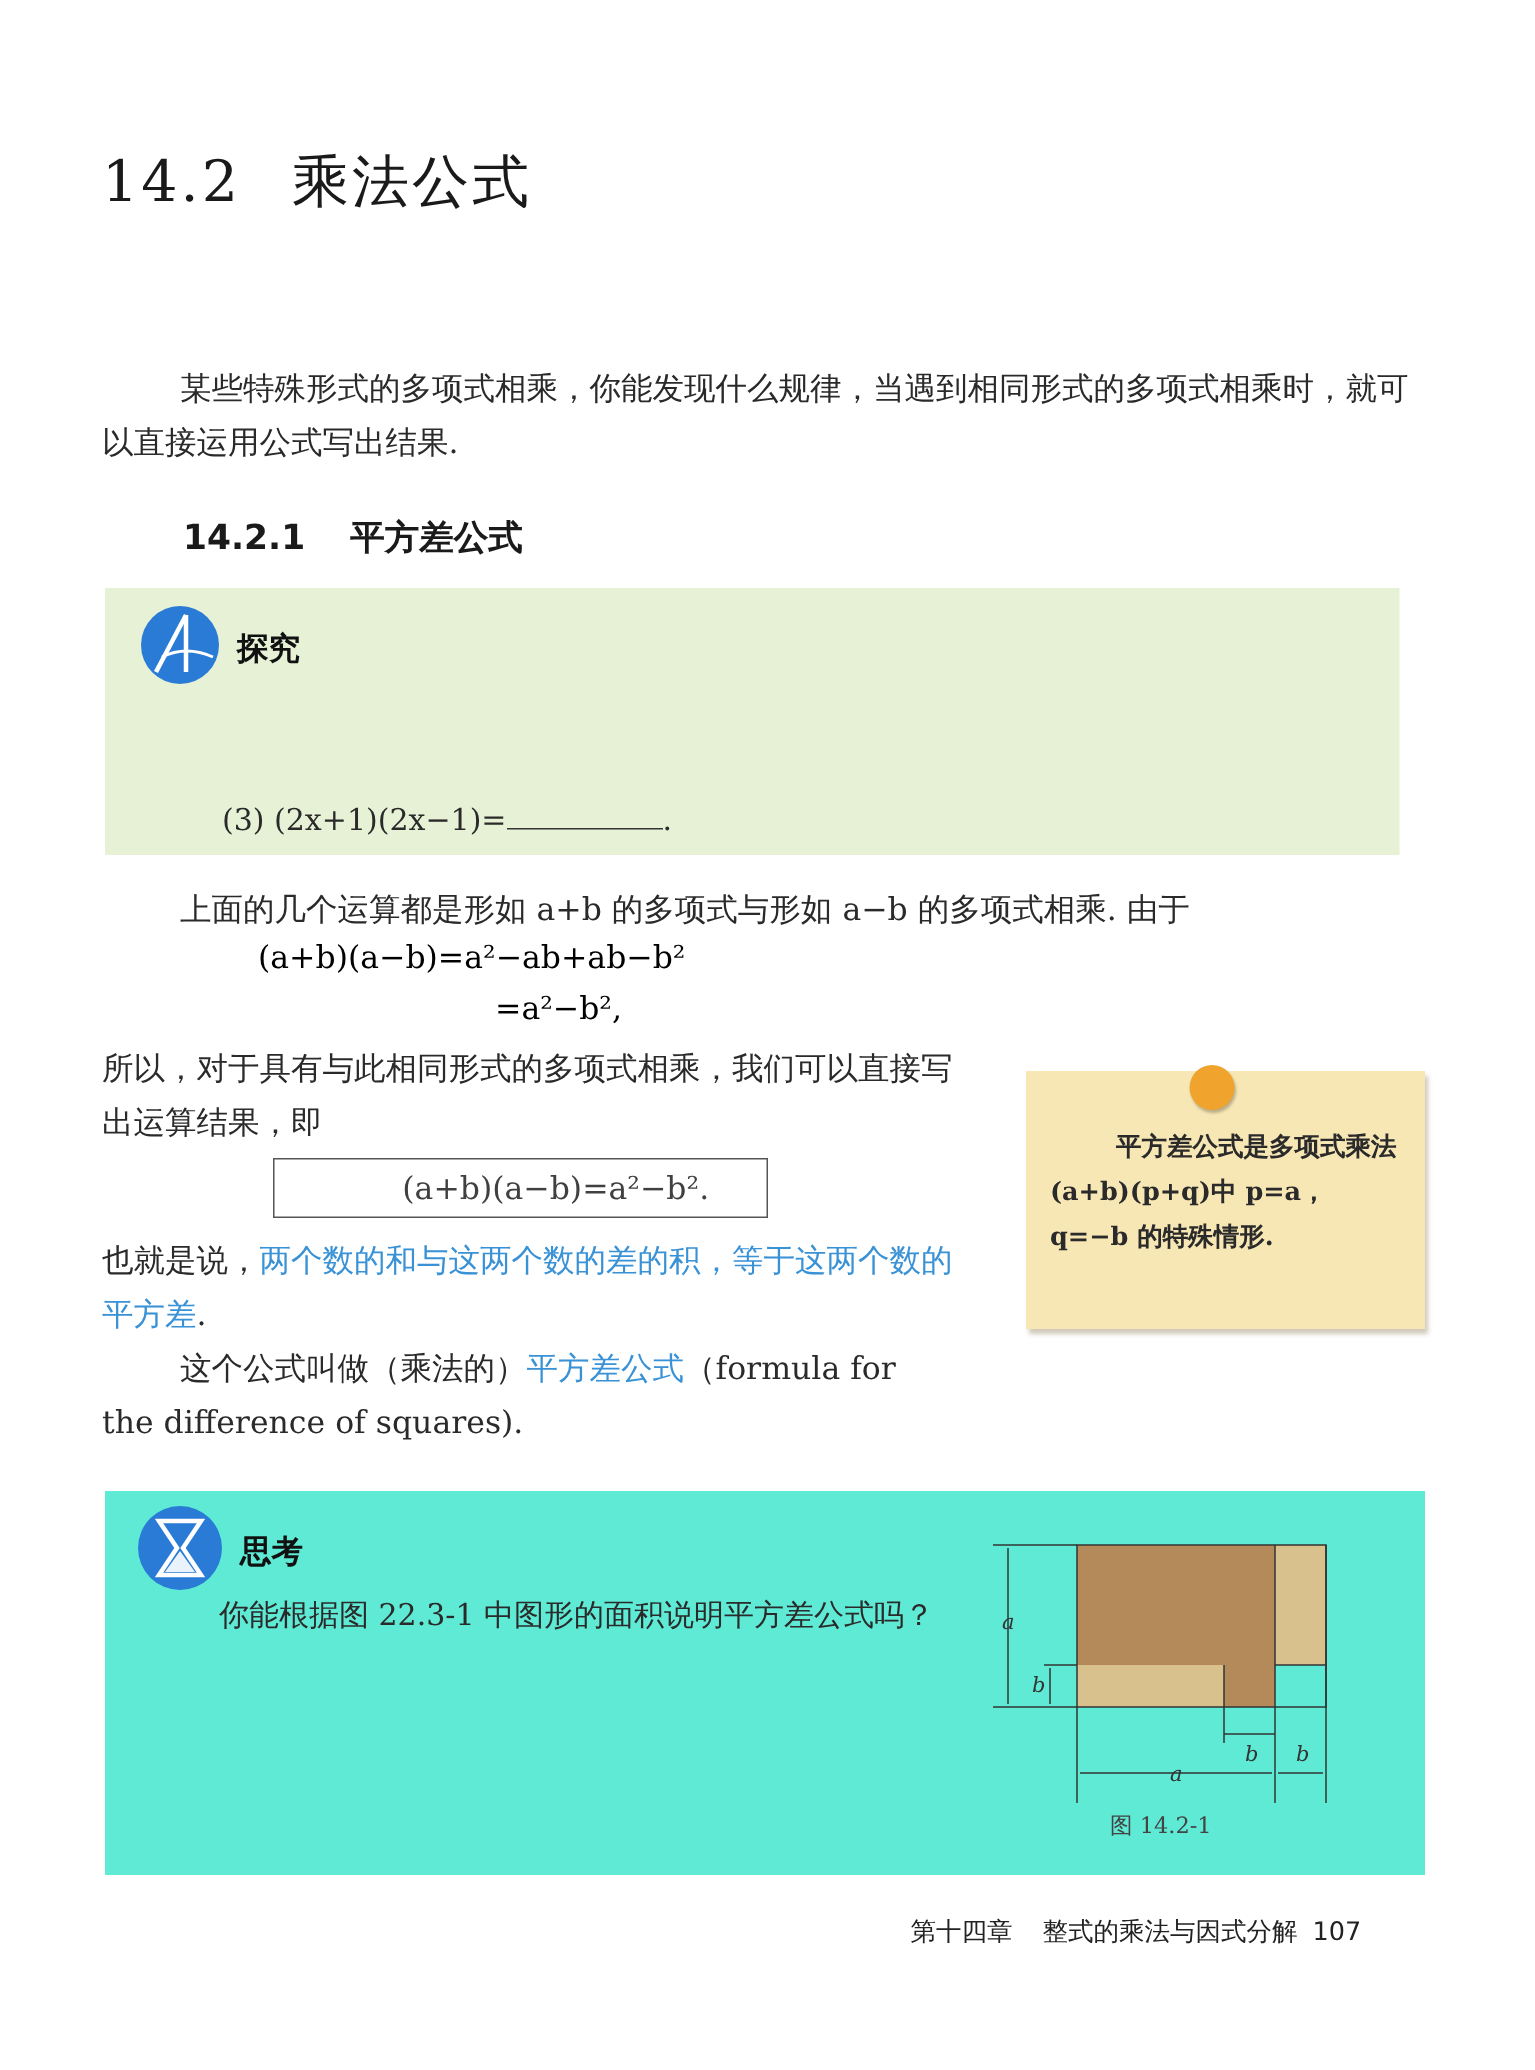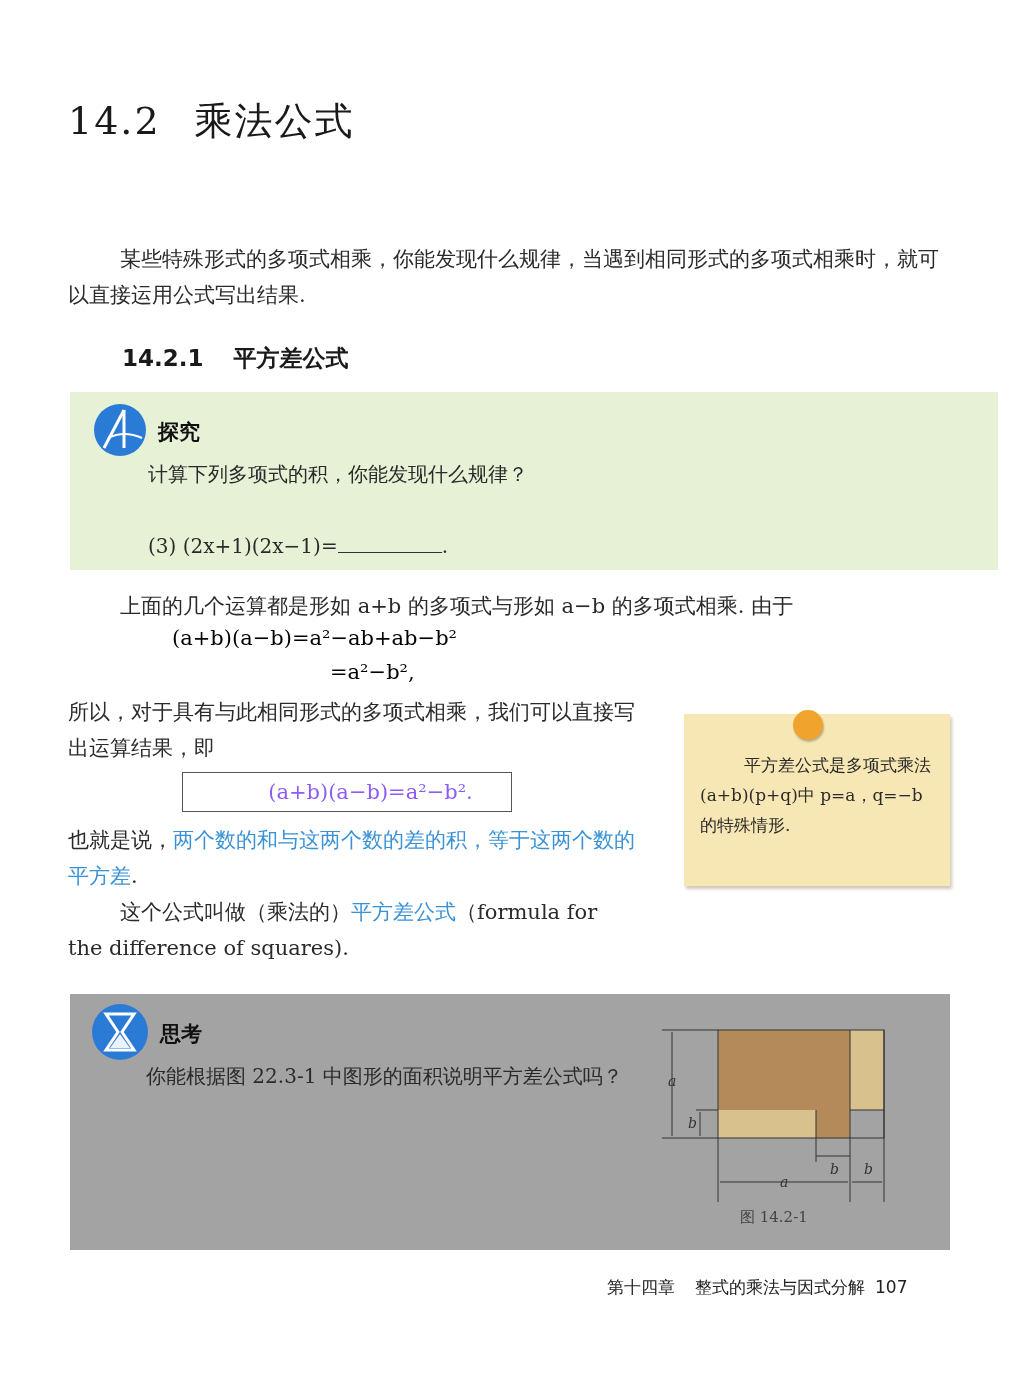--- a/index.html
+++ b/index.html
@@ -15,55 +15,55 @@
   .title .num { margin-right: 34px; }
   .para { font-size: 21px; line-height: 36px; color: #2a2a2a; }
   .intro { left: 68px; top: 241px; width: 885px; text-indent: 52px; }
   .sec-heading {
     left: 122px; top: 343px; font-size: 23px; font-weight: bold; color: #1a1a1a;
     font-family: "DejaVu Sans", sans-serif;
   }
   .sec-heading .num { margin-right: 30px; }
 
   .explore-box {
-    left: 70px; top: 392px; width: 928px; height: 178px;
+    left: 70px; top: 392px; width: 863px; height: 178px;
     background: #e6f1d6;
   }
   .box-label {
     font-family: "DejaVu Sans", sans-serif; font-weight: bold; font-size: 21px; color: #111;
   }
   .icon-circle {
     width: 52px; height: 52px; border-radius: 50%; background: #2a7bd6; position: absolute;
   }
   .box-text { font-size: 20px; line-height: 36px; color: #2a2a2a; }
   .blank { display: inline-block; border-bottom: 1.5px solid #333; vertical-align: baseline; height: 18px; }
 
   .formula-line { font-size: 21px; font-family: "DejaVu Serif", serif; color: #000000; }
   .boxed {
     left: 182px; top: 772px; width: 330px; height: 40px; border: 1.5px solid #555;
     display: flex; align-items: center; justify-content: center; box-sizing: border-box;
-    font-size: 21px; font-family: "DejaVu Serif", serif; color: #8b5cf6; padding-left: 47px;
+    font-size: 21px; font-family: "DejaVu Serif", serif; color: #404040; padding-left: 47px;
   }
   .blue { color: #3a92d6; }
 
   .note {
     left: 684px; top: 714px; width: 266px; height: 172px; background: #f7e7b4;
     box-shadow: 2px 3px 3px rgba(120,100,60,0.35);
   }
   .pin {
     left: 793px; top: 710px; width: 30px; height: 30px; border-radius: 50%; background: #f0a42e;
     box-shadow: 1px 2px 2px rgba(0,0,0,0.25);
   }
   .note-text {
     left: 700px; top: 750px; width: 232px; font-size: 17px; line-height: 30px; color: #2a2a2a;
-    font-weight: normal; font-family: "DejaVu Serif", serif;
+    font-weight: bold; font-family: "DejaVu Serif", serif;
   }
 
   .think-box {
-    left: 70px; top: 994px; width: 880px; height: 256px; background: #a3a3a3;
+    left: 70px; top: 994px; width: 880px; height: 256px; background: #5eead4;
   }
   .fig-caption { font-size: 15px; color: #444; }
 
   .footer {
     left: 607px; top: 1276px; font-size: 17px; color: #222; font-family: "DejaVu Sans", sans-serif;
   }
   .footer .chap { margin-right: 20px; }
   .footer .pg { margin-left: 10px; }
 </style>
 </head>
@@ -81,21 +81,20 @@
 
 <div class="abs explore-box">
   <div class="icon-circle" style="left:24px; top:12px;">
     <svg width="52" height="52" viewBox="0 0 52 52">
       <line x1="30" y1="6" x2="10" y2="44" stroke="#fff" stroke-width="3"></line>
       <line x1="30" y1="6" x2="30" y2="44" stroke="#fff" stroke-width="3"></line>
       <path d="M14 34 Q30 26 48 34" stroke="#fff" stroke-width="2" fill="none"></path>
     </svg>
   </div>
   <div class="abs box-label" style="left:88px; top:26px;">探究</div>
-  <div class="abs box-text" style="left:78px; top:64px;">计算下列多项式的积，你能发现什么规律？</div>
   <div class="abs box-text" style="left:78px; top:136px;">
     <span>(3)</span>
     <span>(2x+1)(2x−1)=</span><span class="blank" style="width:104px;"></span><span>.</span>
   </div>
 </div>
 
 <div class="abs para" style="left:120px; top:588px; width:840px;">上面的几个运算都是形如 a+b 的多项式与形如 a−b 的多项式相乘. 由于</div>
 <div class="abs formula-line" style="left:172px; top:626px;">(a+b)(a−b)=a²−ab+ab−b²</div>
 <div class="abs formula-line" style="left:330px; top:660px;">=a²−b²,</div>
 

